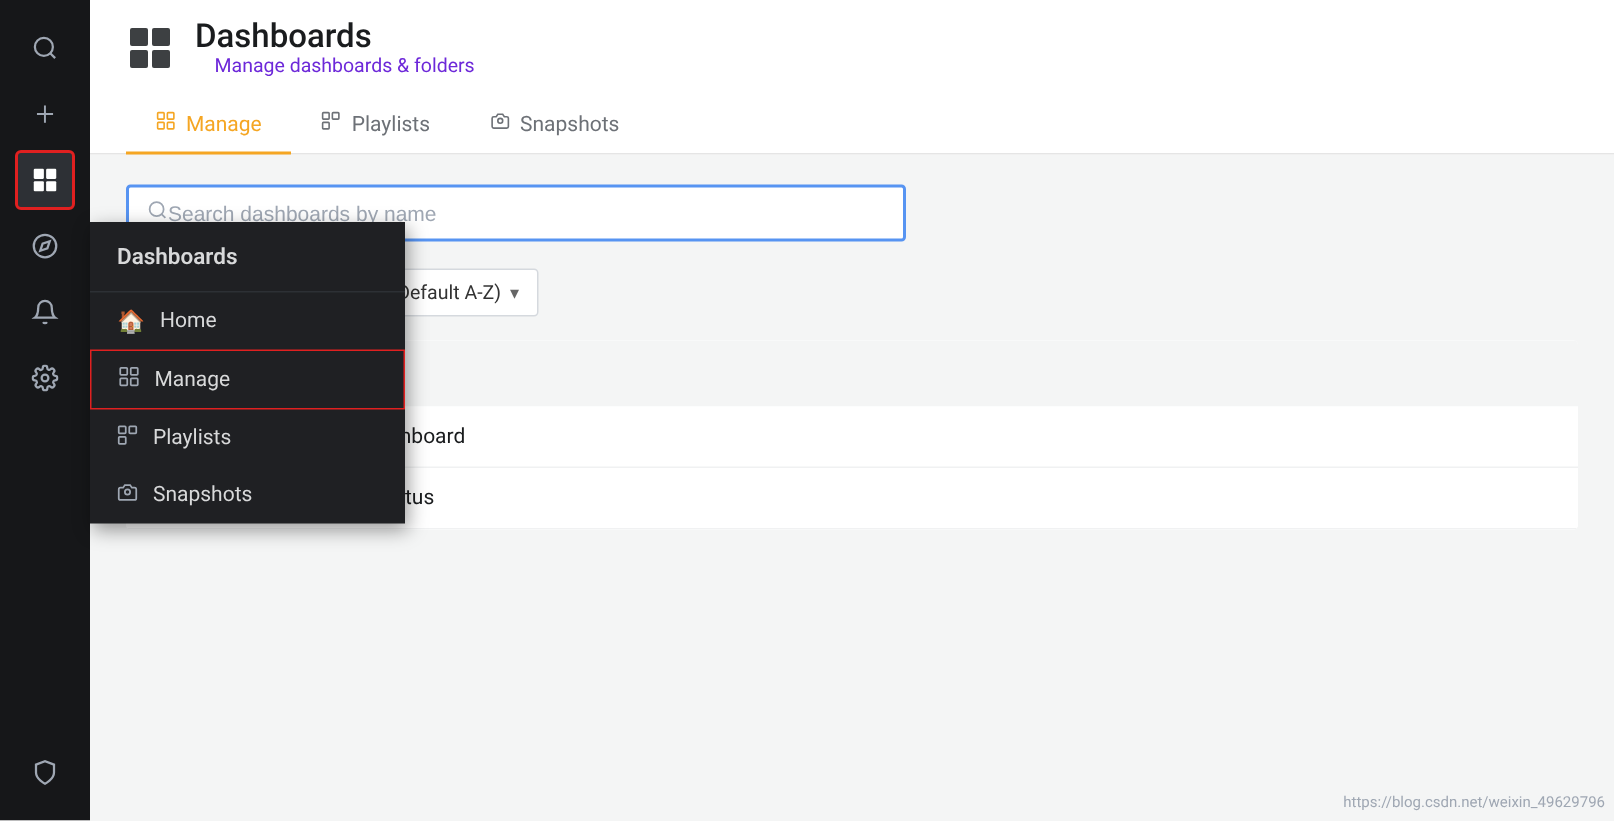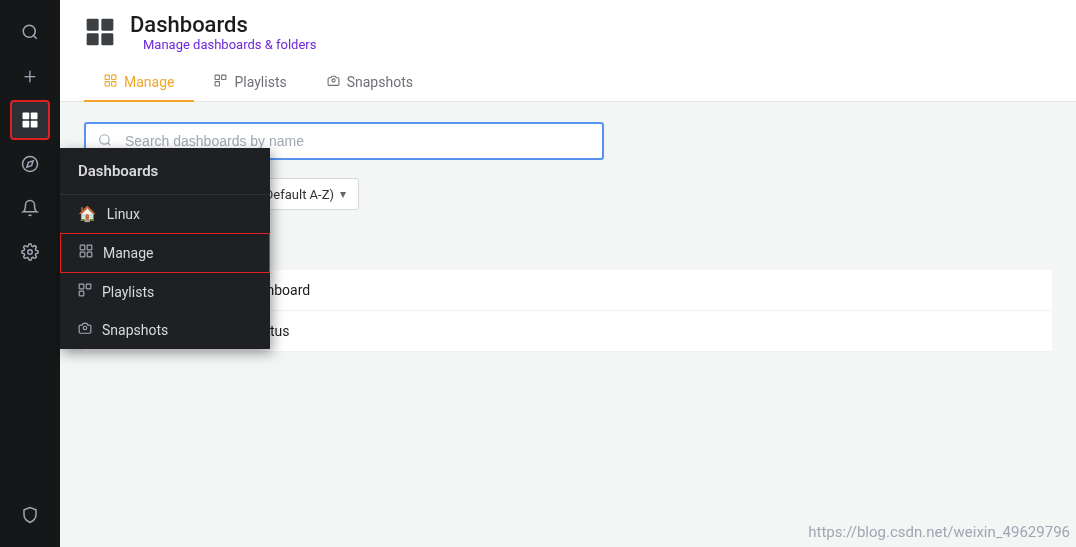--- a/index.html
+++ b/index.html
@@ -159,21 +159,21 @@
       width: 520px;
       margin-bottom: 18px;
     }
     .search-input-wrapper {
       display: flex;
       align-items: center;
       border: 2px solid #5794f2;
       border-radius: 3px;
       background: #ffffff;
       padding: 0 12px;
-      gap: 13px;
+      gap: 0;
     }
     .search-input-wrapper .search-icon {
       color: #9fa7b3;
       font-size: 14px;
     }
     .search-input-wrapper input {
       border: none;
       outline: none;
       font-size: 14px;
       color: #1a1c1e;
@@ -289,21 +289,21 @@
     .dashboard-name {
       font-size: 14px;
       color: #1a1c1e;
     }
 
     
     .watermark {
       position: fixed;
       bottom: 6px;
       right: 6px;
-      font-size: 15px;
+      font-size: 10px;
       color: #9fa7b3;
     }
   </style>
 </head>
 <body>
 
 <div class="sidebar">
   <div class="sidebar-icon">
     <svg width="18" height="18" viewBox="0 0 24 24" fill="none" stroke="currentColor" stroke-width="2">
         <circle cx="11" cy="11" r="8"></circle>
@@ -341,21 +341,21 @@
     <svg width="18" height="18" viewBox="0 0 24 24" fill="none" stroke="currentColor" stroke-width="2">
         <path d="M12 22s8-4 8-10V5l-8-3-8 3v7c0 6 8 10 8 10z"></path>
       </svg>
   </div>
 </div>
 
 <div class="dropdown-menu">
   <div class="dropdown-header">Dashboards</div>
   <div class="dropdown-item">
     <span class="item-icon">🏠</span>
-    <span>Linux</span>
+    <span>Home</span>
   </div>
   <div class="dropdown-item active-item">
     <span class="item-icon">
       <svg width="14" height="14" viewBox="0 0 24 24" fill="none" stroke="currentColor" stroke-width="2">
           <rect x="2" y="2" width="8" height="8" rx="1"></rect>
           <rect x="14" y="2" width="8" height="8" rx="1"></rect>
           <rect x="2" y="14" width="8" height="8" rx="1"></rect>
           <rect x="14" y="14" width="8" height="8" rx="1"></rect>
         </svg>
     </span>

